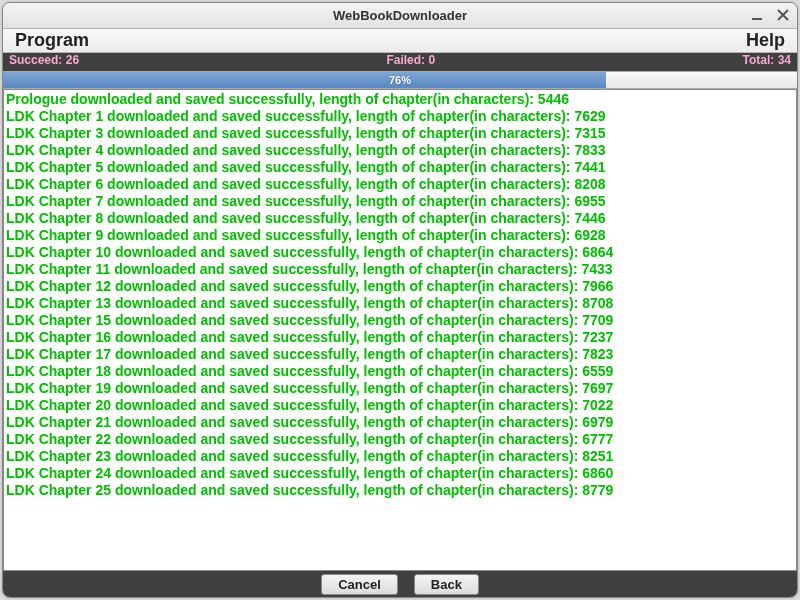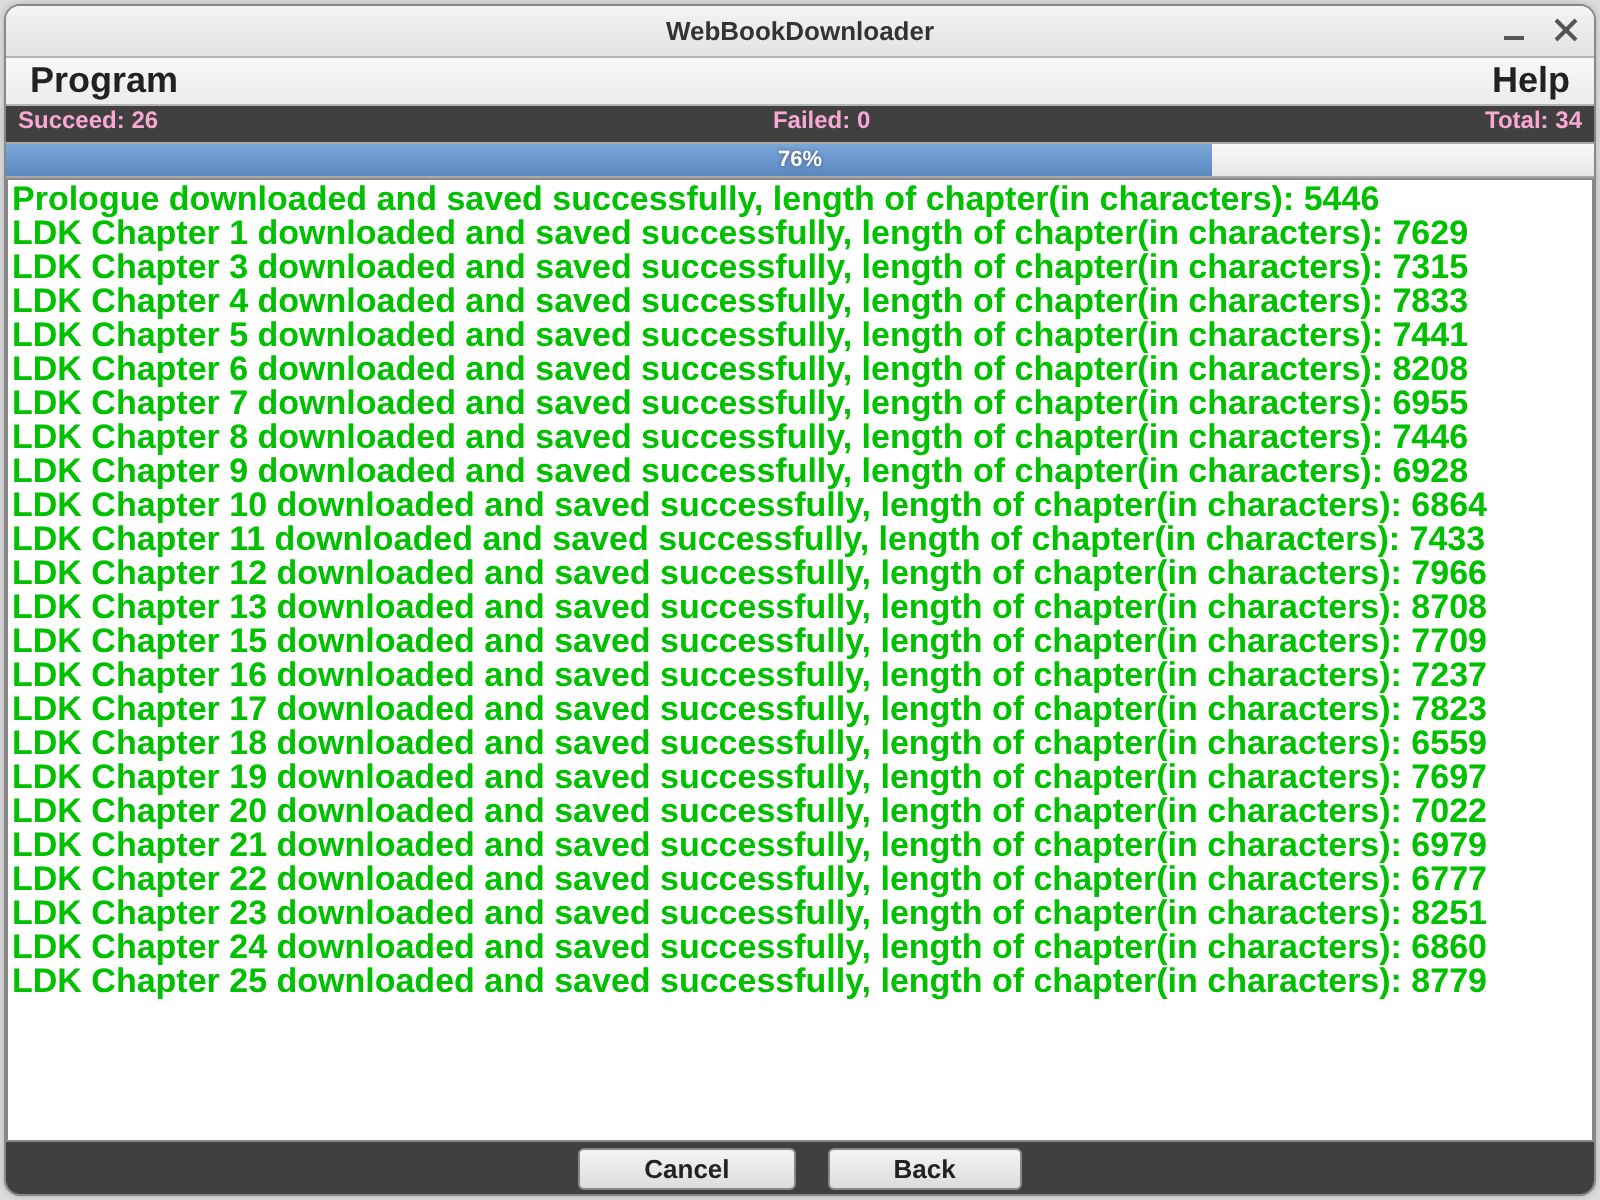--- a/index.html
+++ b/index.html
@@ -64,37 +64,37 @@
       display:flex; align-items:center; justify-content:center;
       font-size:11px; font-weight:bold; color:#fff;
       text-shadow:0 0 2px rgba(0,0,0,0.4);
     }
     .log-area {
       flex:1;
       background:#fff;
       border:1px solid #888;
       margin:0;
       overflow:auto;
-      font-size:17px;
+      font-size:14px;
       font-weight:bold;
       line-height:17px;
       padding:1px 2px;
     }
     .log-line { color:#00c000; white-space:nowrap; }
     .bottombar {
       height:26px;
       background:#404040;
       display:flex; align-items:center; justify-content:center;
       gap:16px;
     }
     .bot-btn {
       background:linear-gradient(#f4f4f4,#dcdcdc);
       border:1px solid #888;
       border-radius:3px;
-      padding:2px 32px;
+      padding:2px 16px;
       font-size:13px; font-weight:bold; color:#222;
       cursor:pointer;
     }
   </style>
 </head>
 <body>
 
 <div class="window-frame">
 
   <div class="titlebar">

